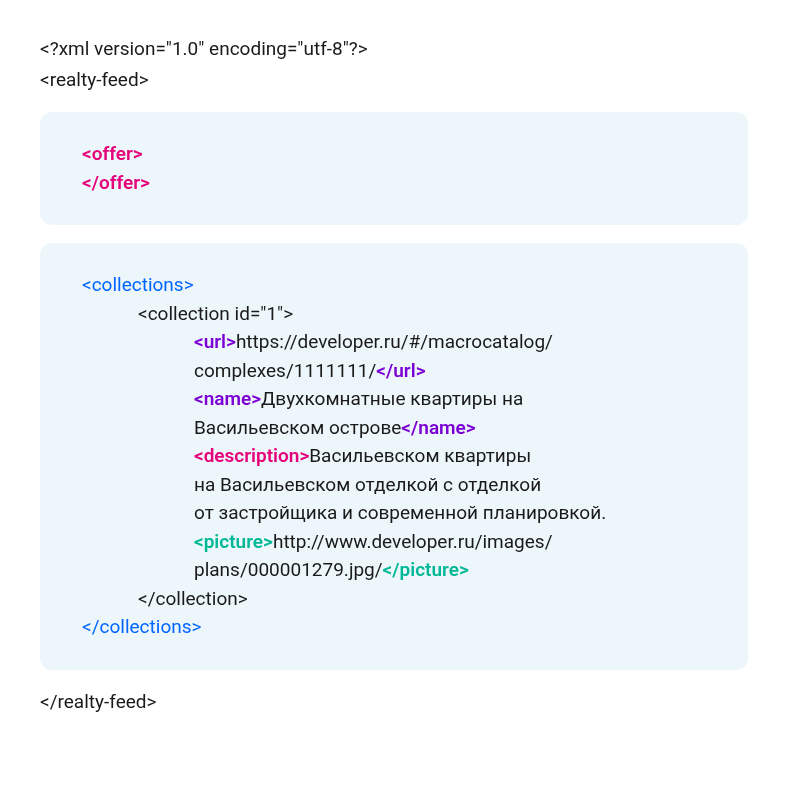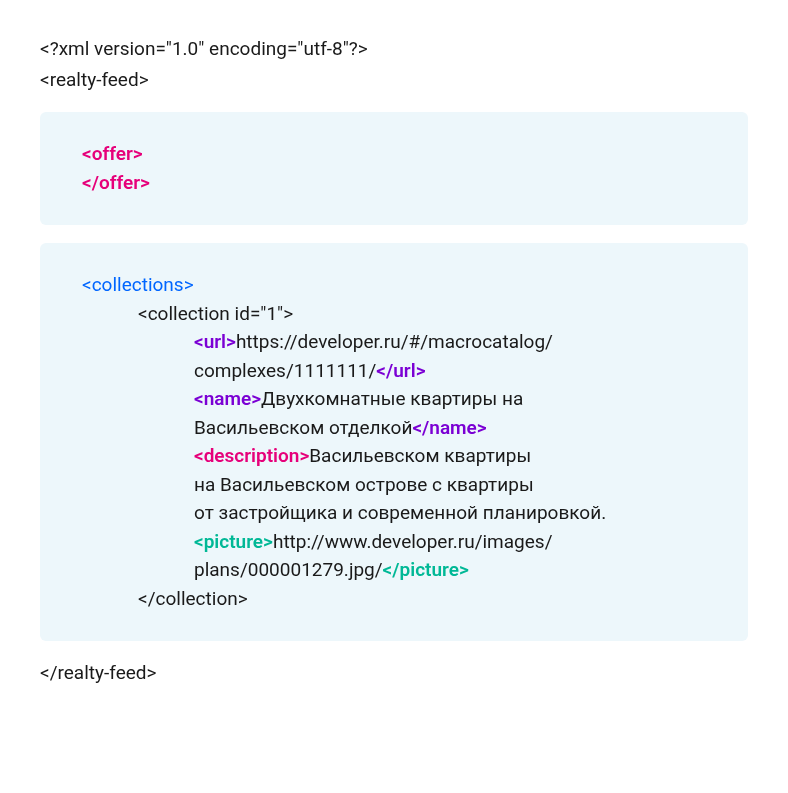--- a/index.html
+++ b/index.html
@@ -16,21 +16,21 @@
       color: #1a1a1a;
       width: 788px;
     }
     .outer-line {
       color: #1a1a1a;
       font-weight: 400;
       margin-bottom: 2px;
     }
     .code-box {
       background: #edf7fb;
-      border-radius: 6px;
+      border-radius: 12px;
       padding: 28px 32px 28px 42px;
       margin: 18px 0;
     }
     .code-box-offer {
       padding: 28px 42px;
     }
     .tag-magenta {
       color: #e6007a;
       font-weight: 600;
     }
@@ -79,32 +79,33 @@
     <span class="tag-purple">&lt;url&gt;</span><span class="plain">https://developer.ru/#/macrocatalog/</span>
   </span>
   <span class="line indent-3">
     <span class="plain">complexes/1111111/</span><span class="tag-purple">&lt;/url&gt;</span>
   </span>
 
   <span class="line indent-3">
     <span class="tag-purple">&lt;name&gt;</span><span class="plain">Двухкомнатные квартиры на</span>
   </span>
   <span class="line indent-3">
-    <span class="plain">Васильевском отделкой</span><span class="tag-purple">&lt;/name&gt;</span>
+    <span class="plain">Васильевском острове</span><span class="tag-purple">&lt;/name&gt;</span>
   </span>
 
   <span class="line indent-3">
     <span class="tag-pink">&lt;description&gt;</span><span class="plain">Васильевском квартиры</span>
   </span>
-  <span class="line indent-3 plain">на Васильевском острове с квартиры</span>
+  <span class="line indent-3 plain">на Васильевском отделкой с отделкой</span>
   <span class="line indent-3 plain">от застройщика и современной планировкой.</span>
 
   <span class="line indent-3">
     <span class="tag-teal">&lt;picture&gt;</span><span class="plain">http://www.developer.ru/images/</span>
   </span>
   <span class="line indent-3">
     <span class="plain">plans/000001279.jpg/</span><span class="tag-teal">&lt;/picture&gt;</span>
   </span>
 
   <span class="line indent-2 plain">&lt;/collection&gt;</span>
+  <span class="line indent-1 tag-blue">&lt;/collections&gt;</span>
 </div>
 
 <div class="outer-line">&lt;/realty-feed&gt;</div>
 
 </body></html>

